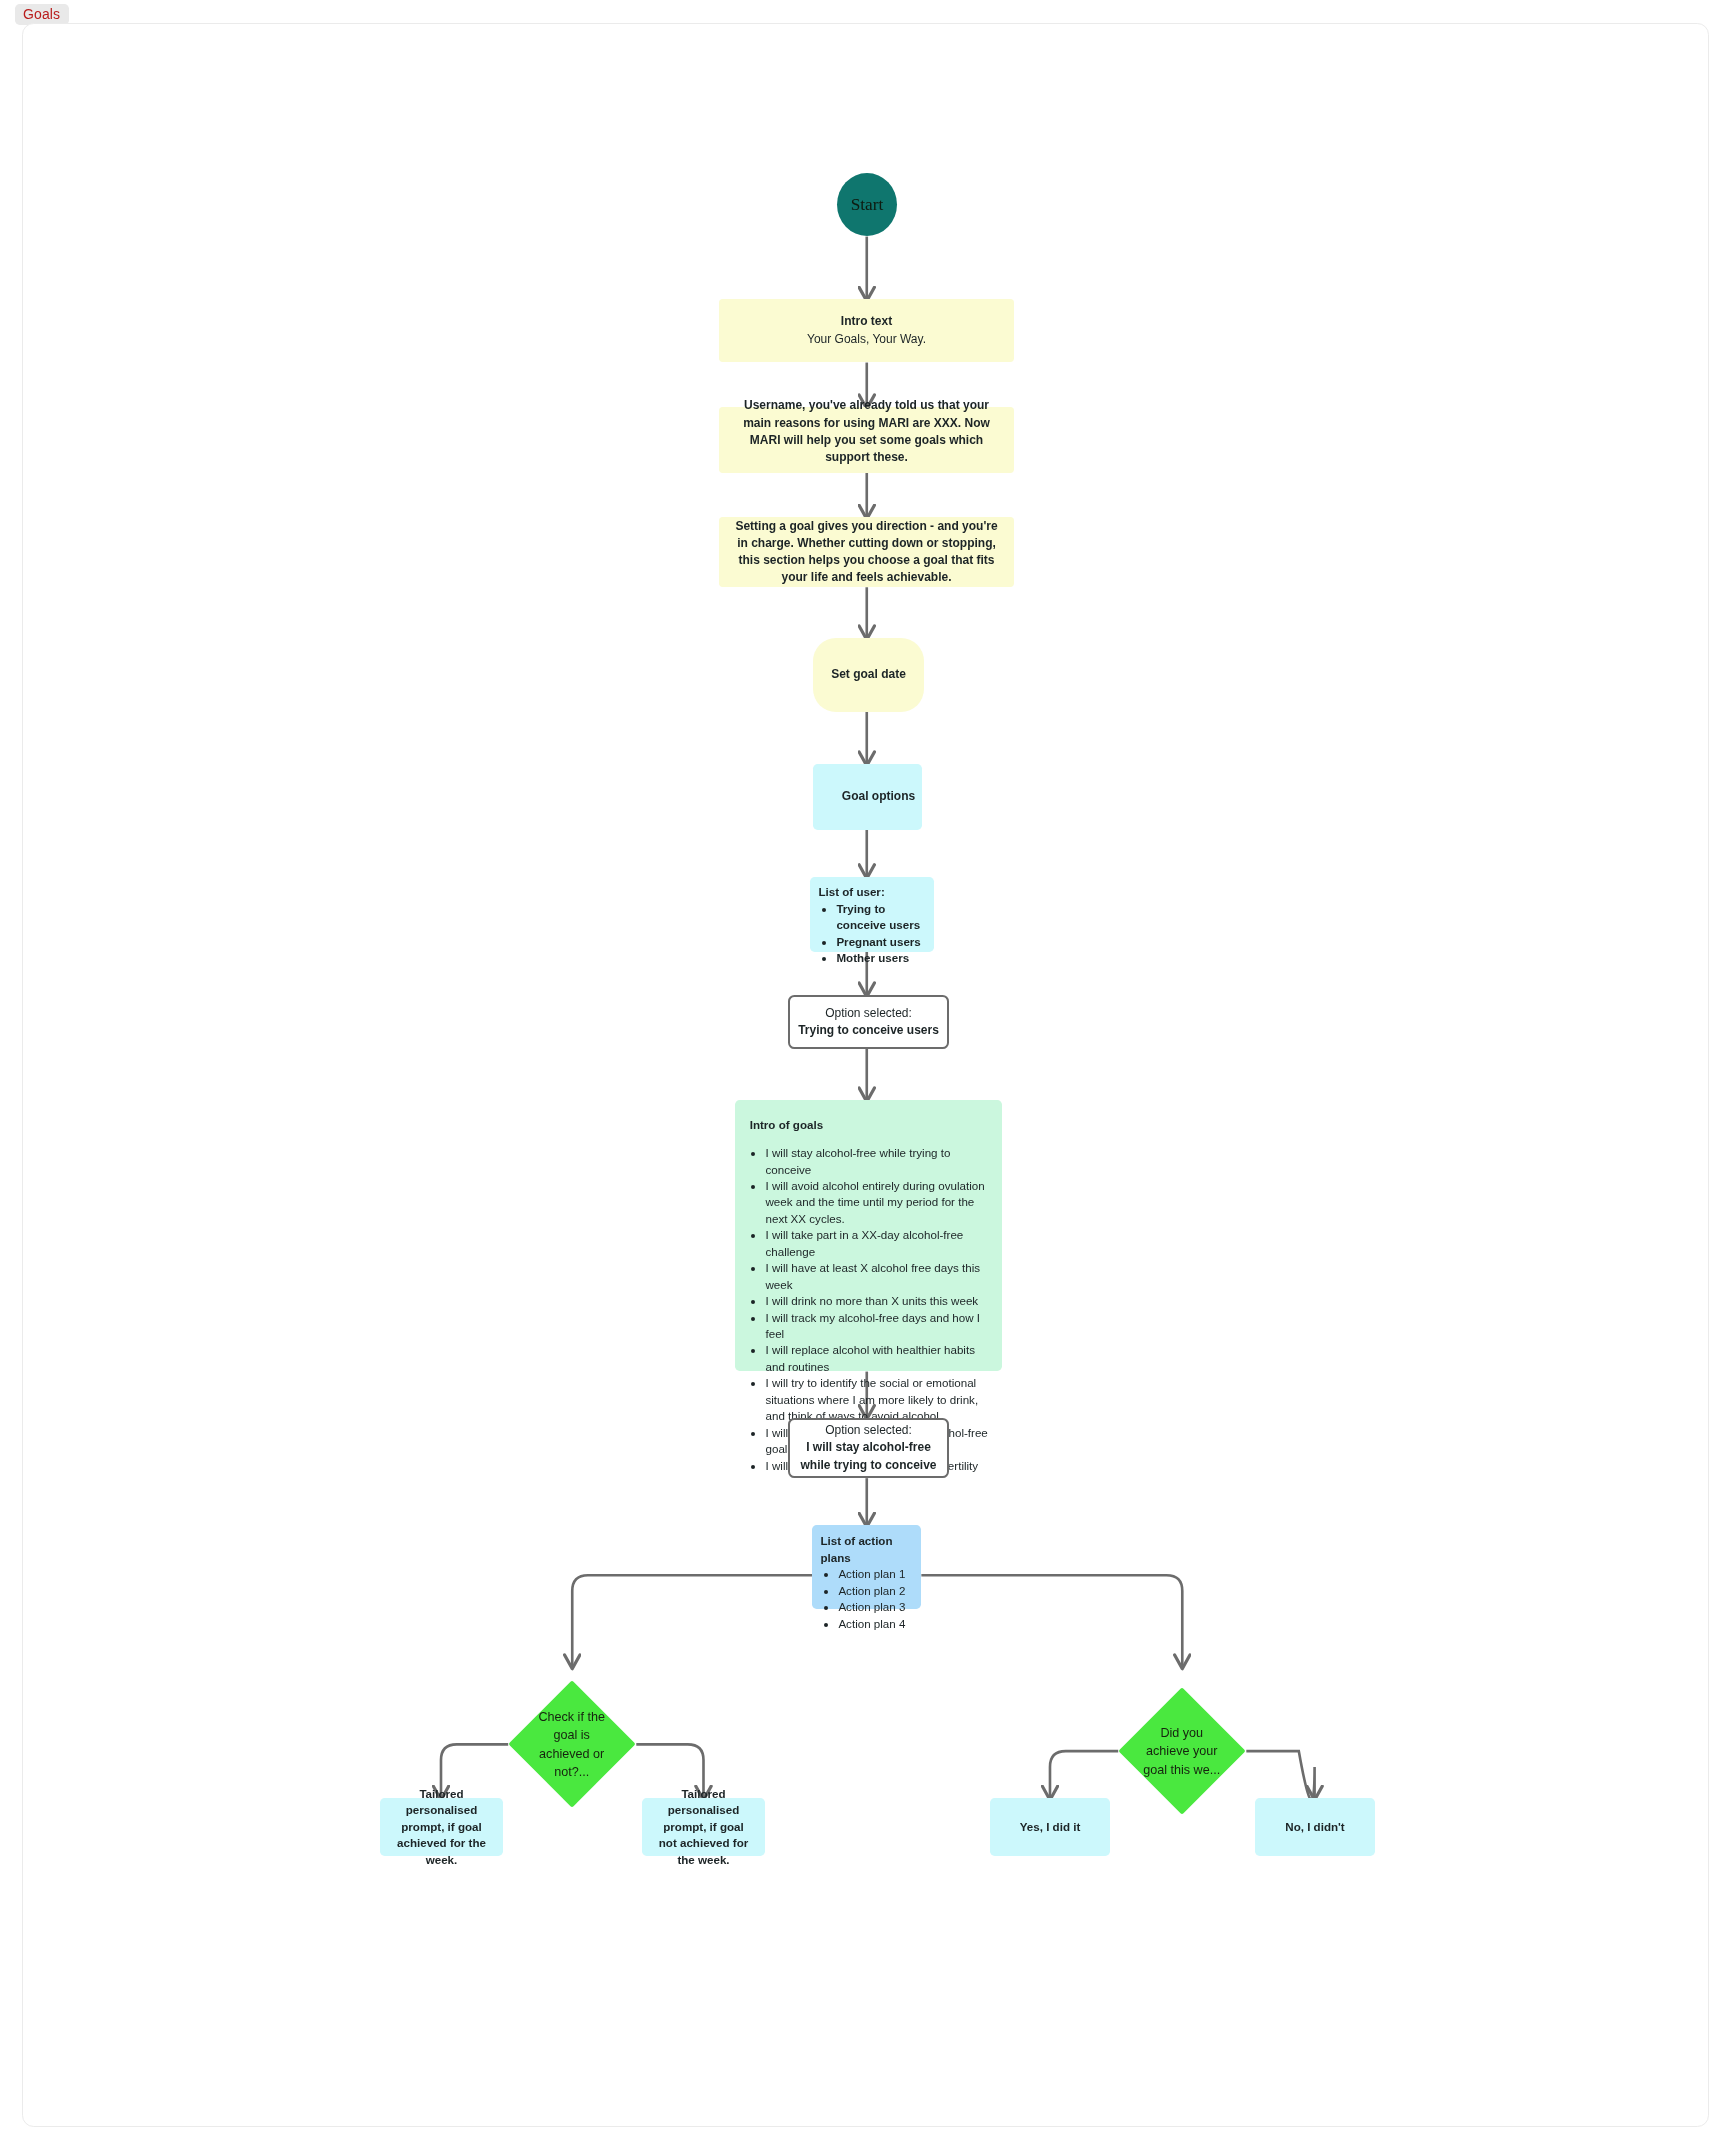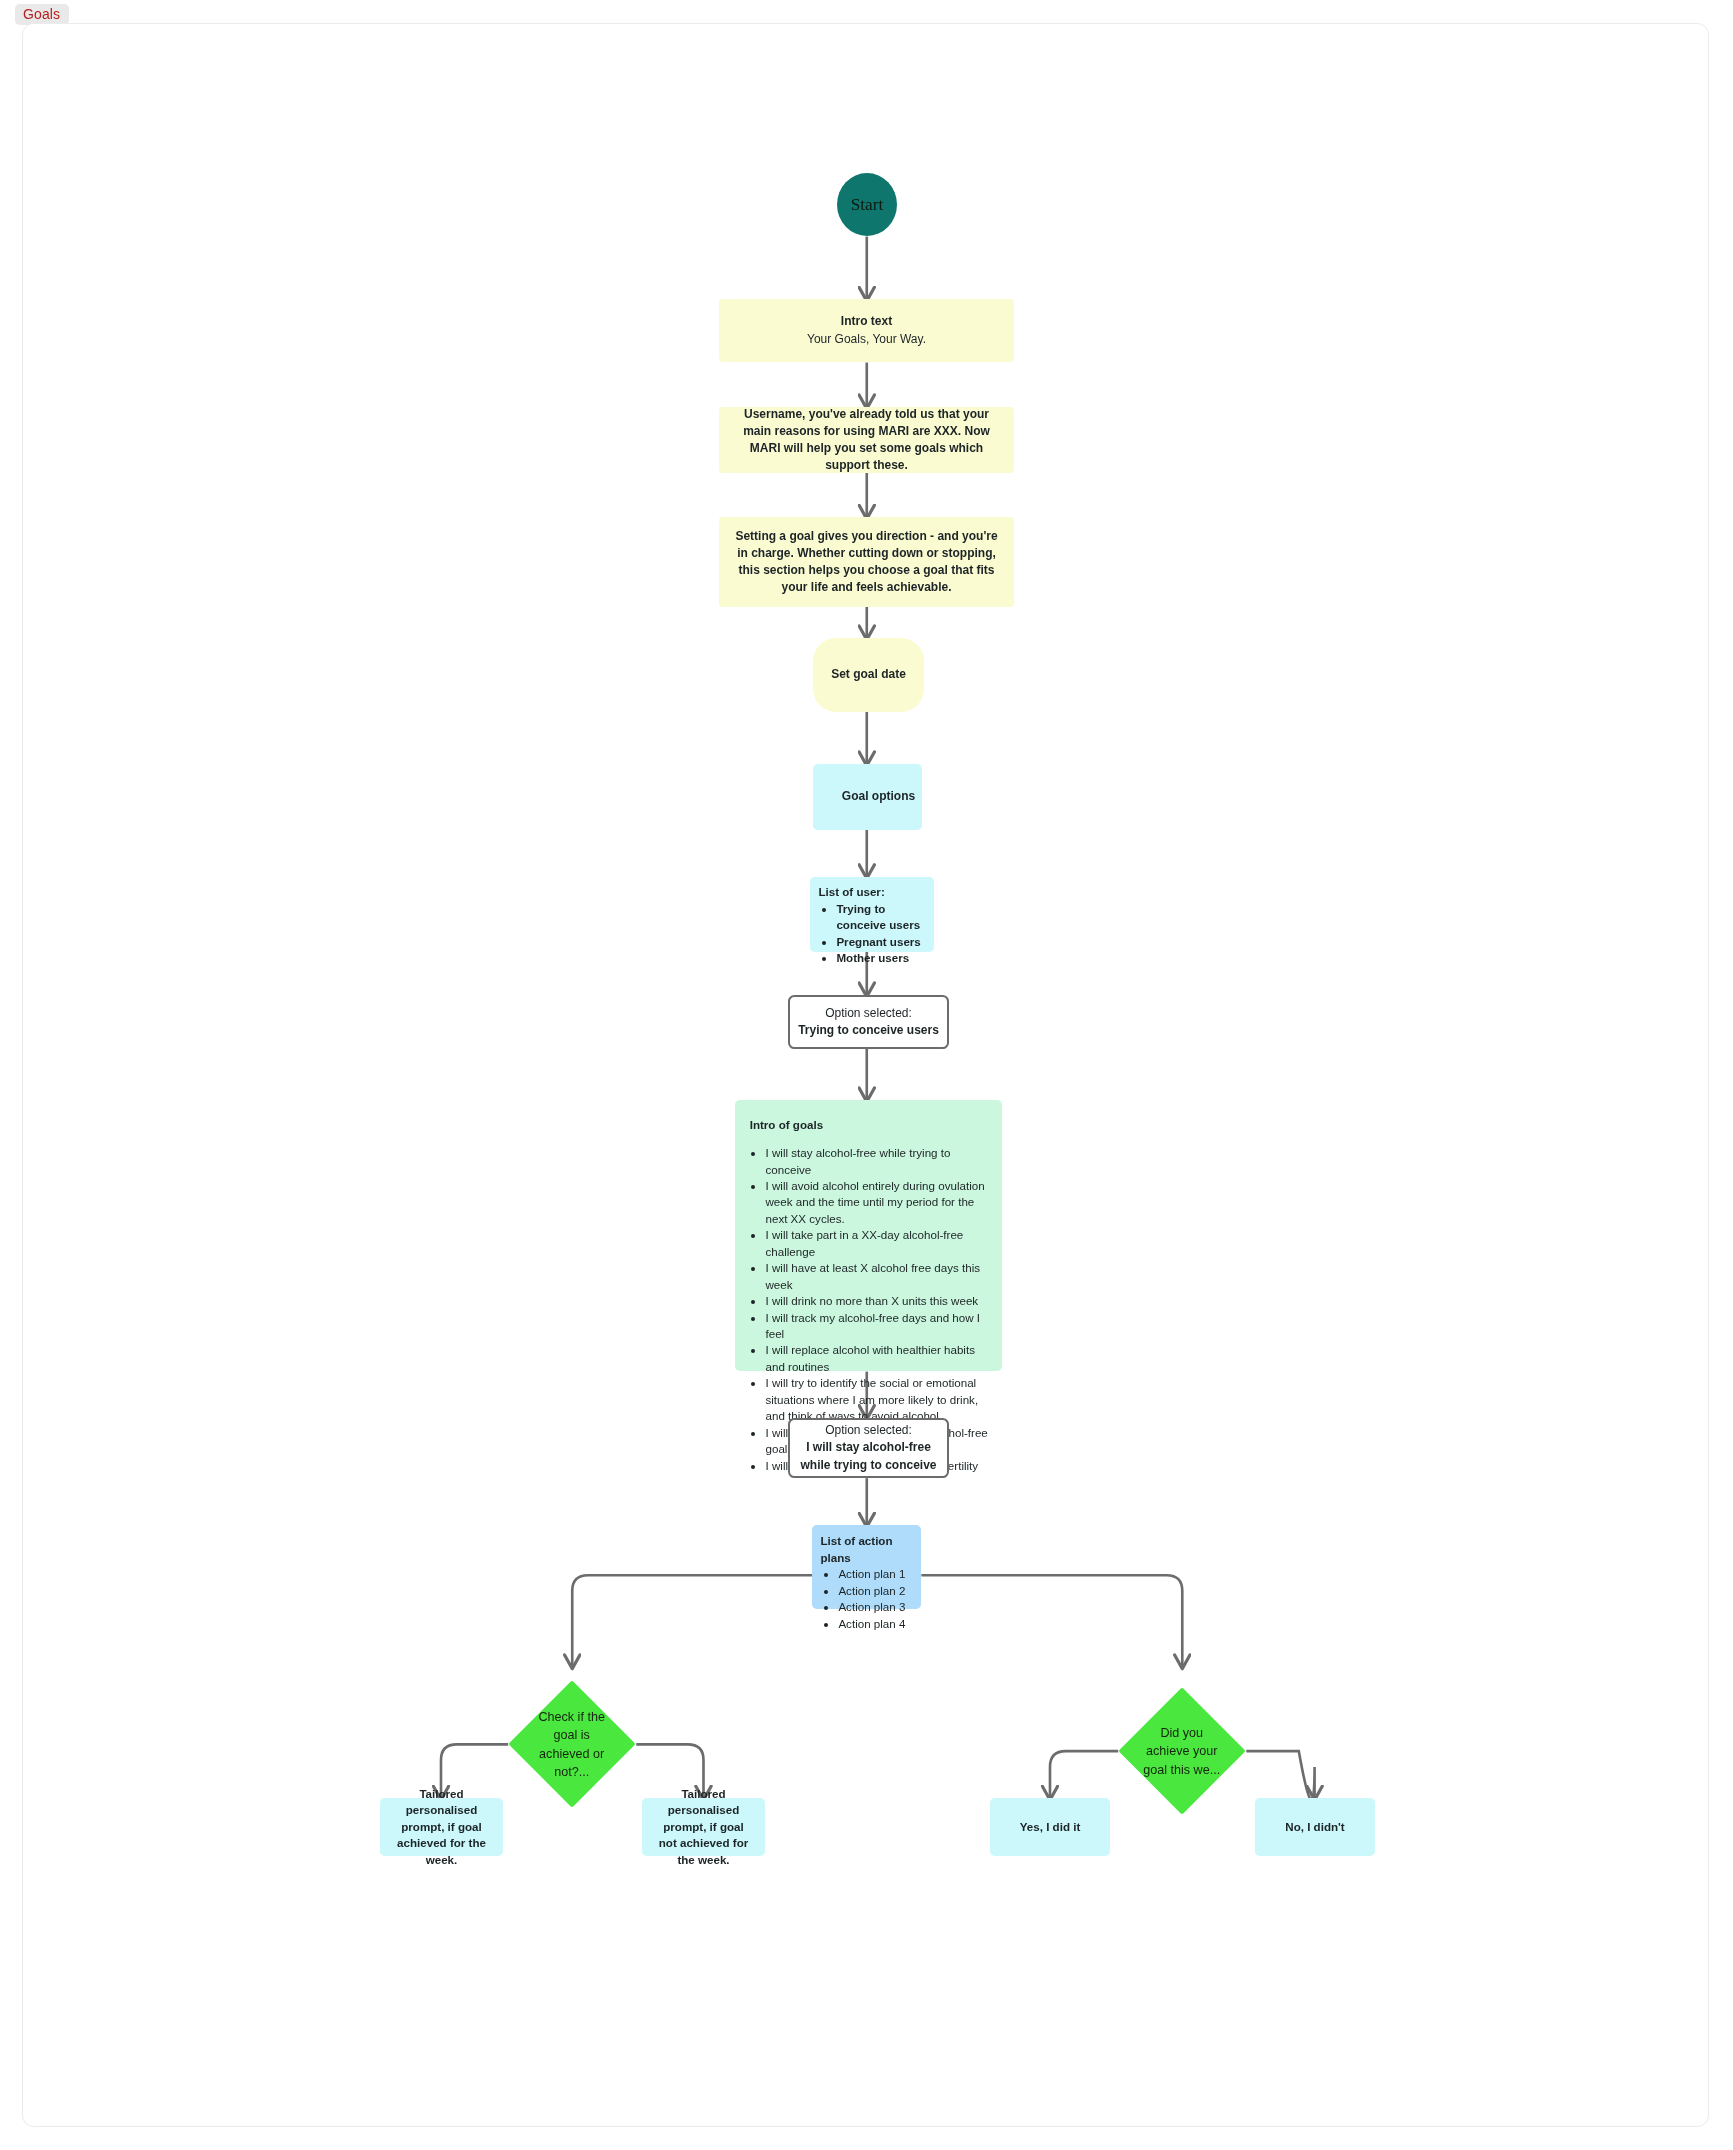--- a/index.html
+++ b/index.html
@@ -117,25 +117,25 @@
 
 <div class="node start-circle" style="left:837px;top:173px;width:60px;height:63px;">
   <span>Start</span>
 </div>
 
 <div class="node box-yellow pad" style="left:719px;top:299px;width:295px;height:63px;">
   <div class="t-bold fs-md">Intro text</div>
   <div class="t-reg fs-md">Your Goals, Your Way.</div>
 </div>
 
-<div class="node box-yellow pad" style="left:719px;top:407px;width:295px;height:66px;">
+<div class="node box-yellow pad" style="left:719px;top:407px;width:295px;height:66px;justify-content:flex-end;">
   <div class="t-bold fs-md" style="max-width:263px;">Username, you've already told us that your main reasons for using MARI are XXX. Now MARI will help you set some goals which support these.</div>
 </div>
 
-<div class="node box-yellow pad" style="left:719px;top:517px;width:295px;height:90px;">
+<div class="node box-yellow pad" style="left:719px;top:517px;width:295px;height:70px;">
   <div class="t-bold fs-md" style="max-width:265px;">Setting a goal gives you direction - and you're in charge. Whether cutting down or stopping, this section helps you choose a goal that fits your life and feels achievable.</div>
 </div>
 
 <div class="node box-yellow" style="left:813px;top:638px;width:111px;height:74px;border-radius:23px;">
   <div class="t-bold fs-md">Set goal date</div>
 </div>
 
 <div class="node box-cyan" style="left:813px;top:764px;width:109px;height:66px;padding-left:22px;">
   <div class="t-bold fs-md">Goal options</div>
 </div>

